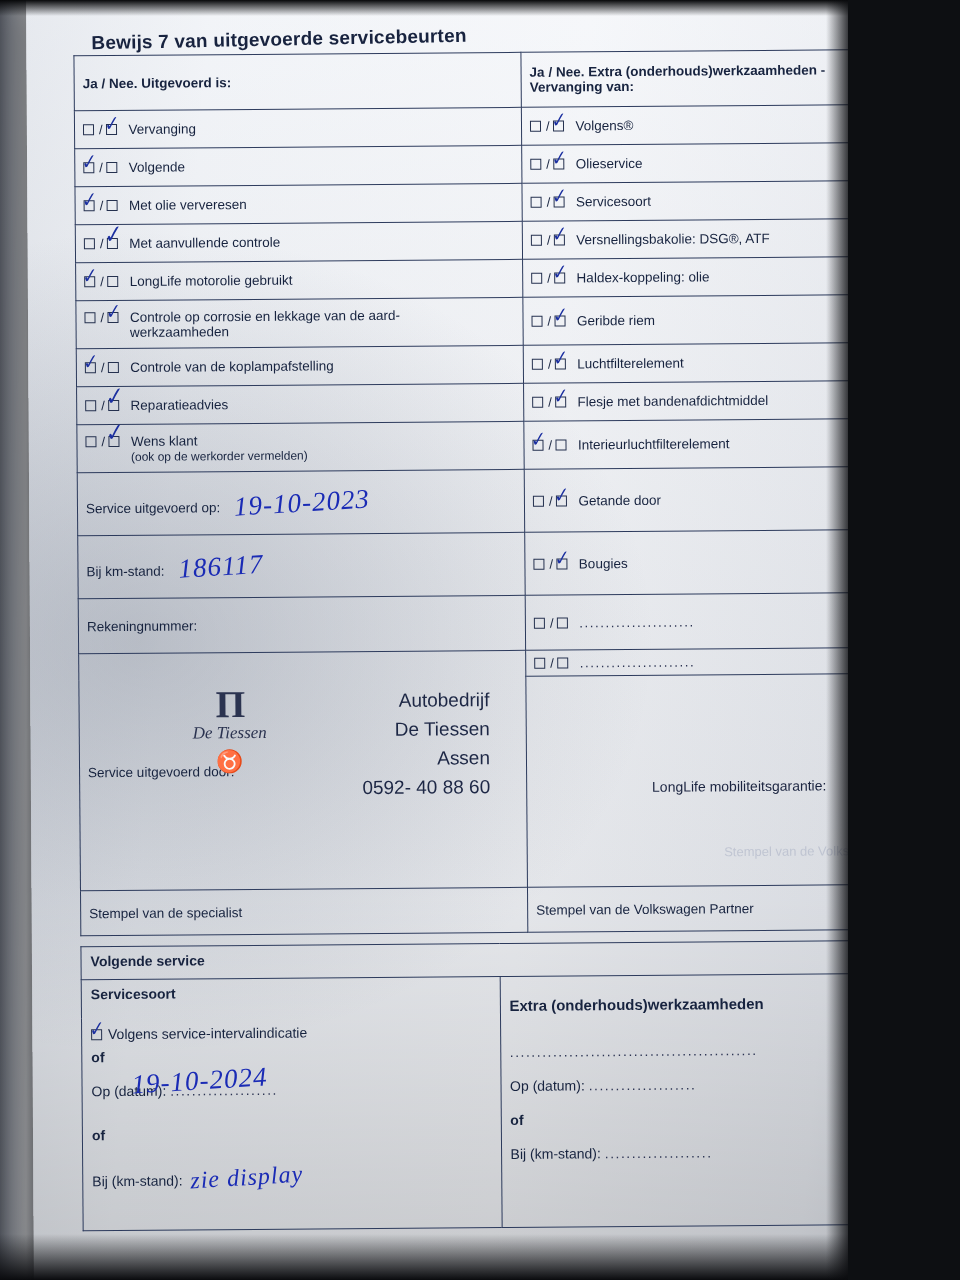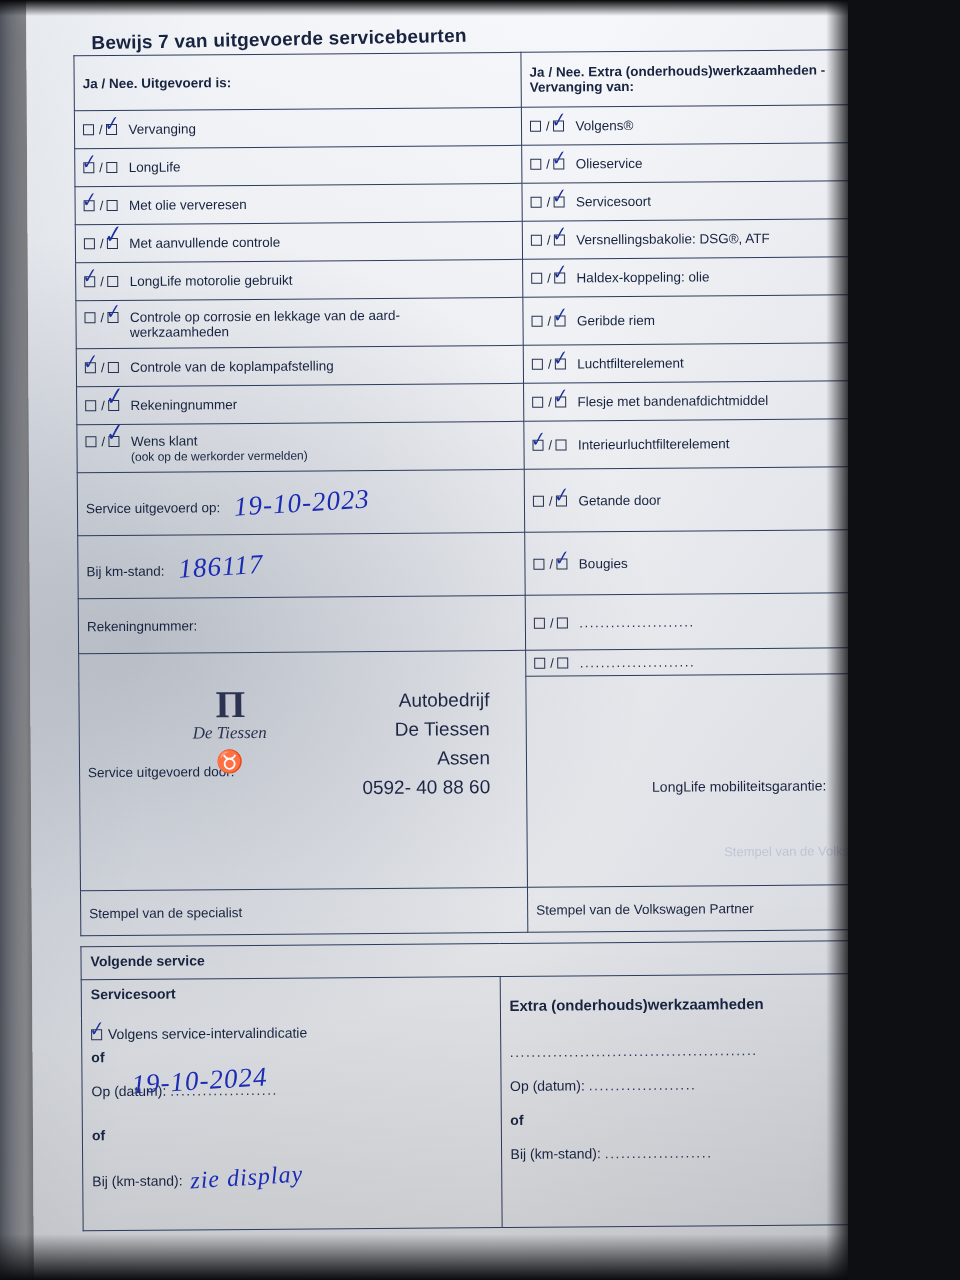--- a/index.html
+++ b/index.html
@@ -262,21 +262,21 @@
           </span>
           <span class="lbl">Volgens®</span>
         </td>
       </tr>
 
       <tr class="row">
         <td>
           <span class="opt">
             <span class="cb"><span class="tick">✓</span></span><span class="slash">/</span><span class="cb"></span>
           </span>
-          <span class="lbl">LongLife</span>
+          <span class="lbl">Volgende</span>
         </td>
         <td>
           <span class="opt">
             <span class="cb"></span><span class="slash">/</span><span class="cb"><span class="tick">✓</span></span>
           </span>
           <span class="lbl">Olieservice</span>
         </td>
       </tr>
 
       <tr class="row">
@@ -355,21 +355,21 @@
           </span>
           <span class="lbl">Luchtfilterelement</span>
         </td>
       </tr>
 
       <tr class="row">
         <td>
           <span class="opt">
             <span class="cb"></span><span class="slash">/</span><span class="cb"><span class="tick big">✓</span></span>
           </span>
-          <span class="lbl">Rekeningnummer</span>
+          <span class="lbl">Reparatieadvies</span>
         </td>
         <td>
           <span class="opt">
             <span class="cb"></span><span class="slash">/</span><span class="cb"><span class="tick">✓</span></span>
           </span>
           <span class="lbl">Flesje met bandenafdichtmiddel</span>
         </td>
       </tr>
 
       <tr class="row2">

